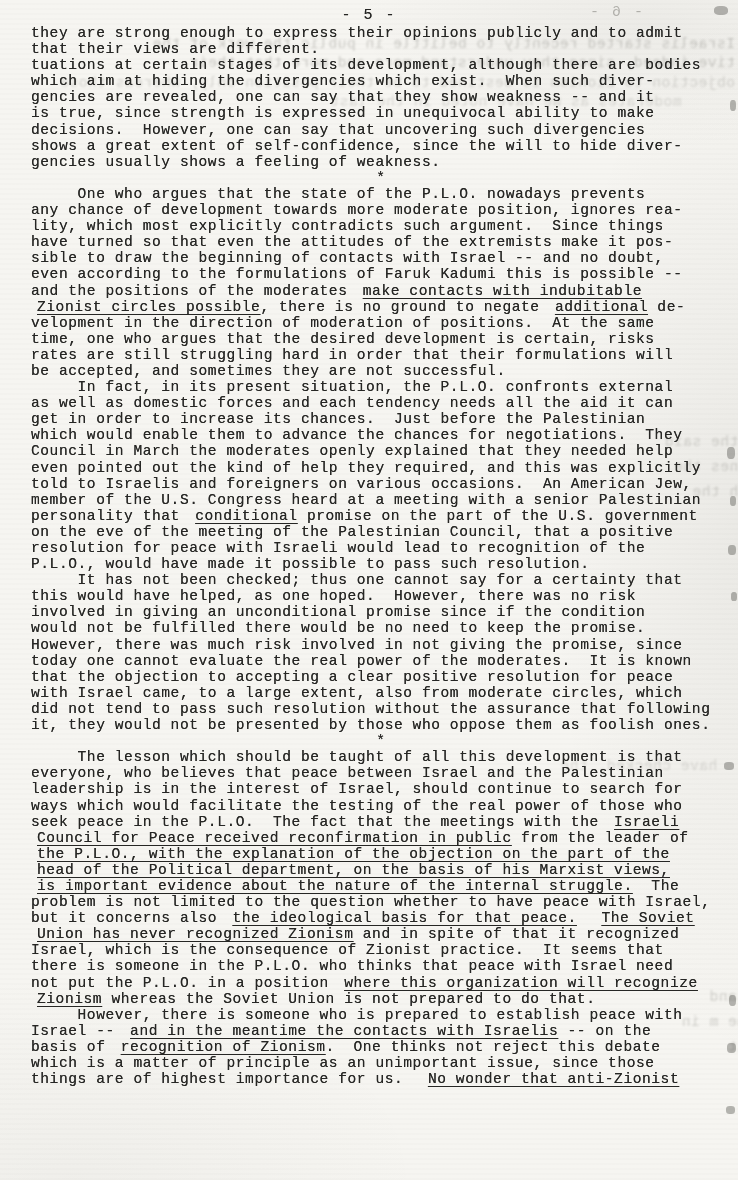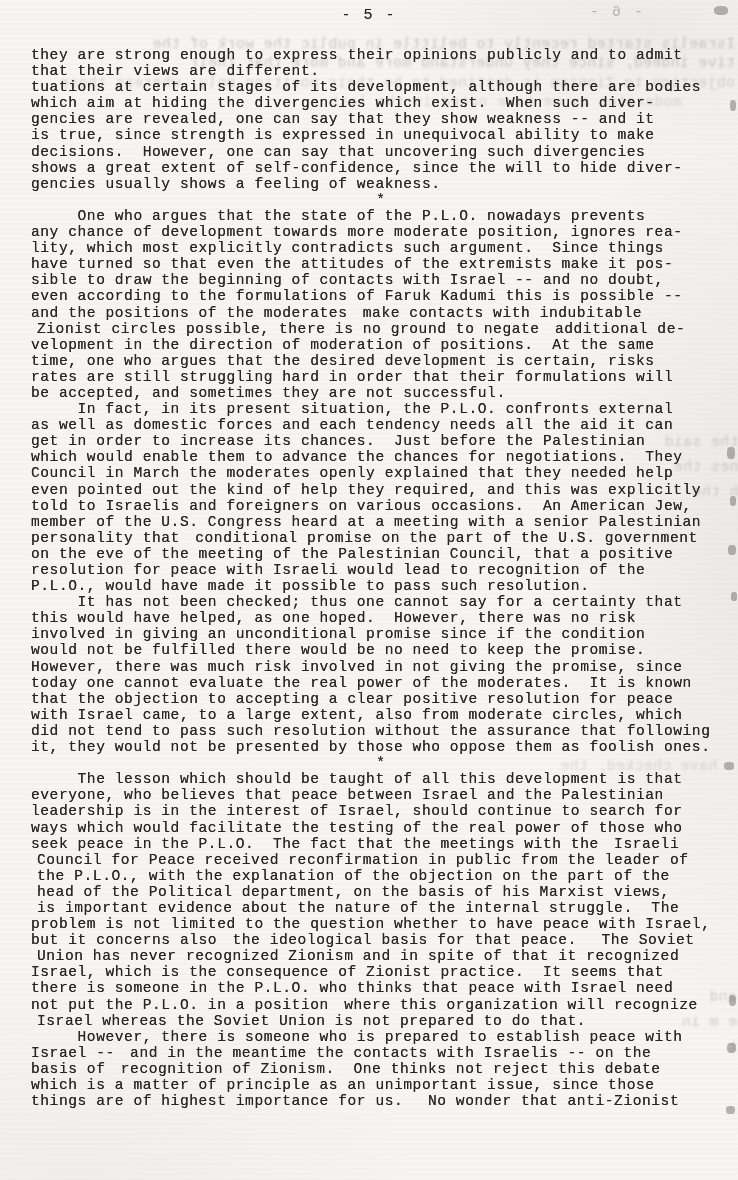--- a/index.html
+++ b/index.html
@@ -17,27 +17,27 @@
     font-family:"Liberation Mono","DejaVu Sans Mono",monospace;
     color:#262624;
   }
   .page-number{
     position:absolute;top:7px;left:0;width:100%;
     text-align:center;
     font-size:15px;letter-spacing:2px;
     text-shadow:0 0 0.6px rgba(40,40,38,0.75);
   }
   .body-text{
-    position:absolute;left:31px;top:47px;width:700px;
+    position:absolute;left:31px;top:25px;width:700px;
     font-size:14.6px;line-height:16.1px;letter-spacing:0.55px;
     text-shadow:0 0 0.6px rgba(40,40,38,0.8);
   }
   .para{margin:0;}
   .line{white-space:pre;height:16.1px;}
-  .u{text-decoration-thickness:1.3px;text-underline-offset:3px;padding-left:6px;}
+  .u{text-decoration:underline;text-decoration-thickness:1.3px;text-underline-offset:3px;padding-left:6px;}
   .star-row{text-align:center;height:16.1px;white-space:pre;}
   
   .ghost{
     position:absolute;
     font-size:14.5px;letter-spacing:0.55px;white-space:pre;
     color:#75746e;
     transform:scaleX(-1);
     filter:blur(1.1px);
     opacity:0.34;
     pointer-events:none;
@@ -139,21 +139,21 @@
         <div class="line"><span class="u">Council for Peace received reconfirmation in public</span><span> from the leader of</span></div>
         <div class="line"><span class="u">the P.L.O., with the explanation of the objection on the part of the</span></div>
         <div class="line"><span class="u">head of the Political department, on the basis of his Marxist views,</span></div>
         <div class="line"><span class="u">is important evidence about the nature of the internal struggle.</span><span>  The</span></div>
         <div class="line"><span>problem is not limited to the question whether to have peace with Israel,</span></div>
         <div class="line"><span>but it concerns also </span><span class="u">the ideological basis for that peace.</span><span>  </span><span class="u">The Soviet</span></div>
         <div class="line"><span class="u">Union has never recognized Zionism</span><span> and in spite of that it recognized</span></div>
         <div class="line"><span>Israel, which is the consequence of Zionist practice.  It seems that</span></div>
         <div class="line"><span>there is someone in the P.L.O. who thinks that peace with Israel need</span></div>
         <div class="line"><span>not put the P.L.O. in a position </span><span class="u">where this organization will recognize</span></div>
-        <div class="line"><span class="u">Israel</span><span> whereas the Soviet Union is not prepared to do that.</span></div>
+        <div class="line"><span class="u">Zionism</span><span> whereas the Soviet Union is not prepared to do that.</span></div>
       </div>
       <div class="para">
         <div class="line"><span>     However, there is someone who is prepared to establish peace with</span></div>
         <div class="line"><span>Israel -- </span><span class="u">and in the meantime the contacts with Israelis</span><span> -- on the</span></div>
         <div class="line"><span>basis of </span><span class="u">recognition of Zionism</span><span>.  One thinks not reject this debate</span></div>
         <div class="line"><span>which is a matter of principle as an unimportant issue, since those</span></div>
         <div class="line"><span>things are of highest importance for us.  </span><span class="u">No wonder that anti-Zionist</span></div>
       </div>
     </div>
 

